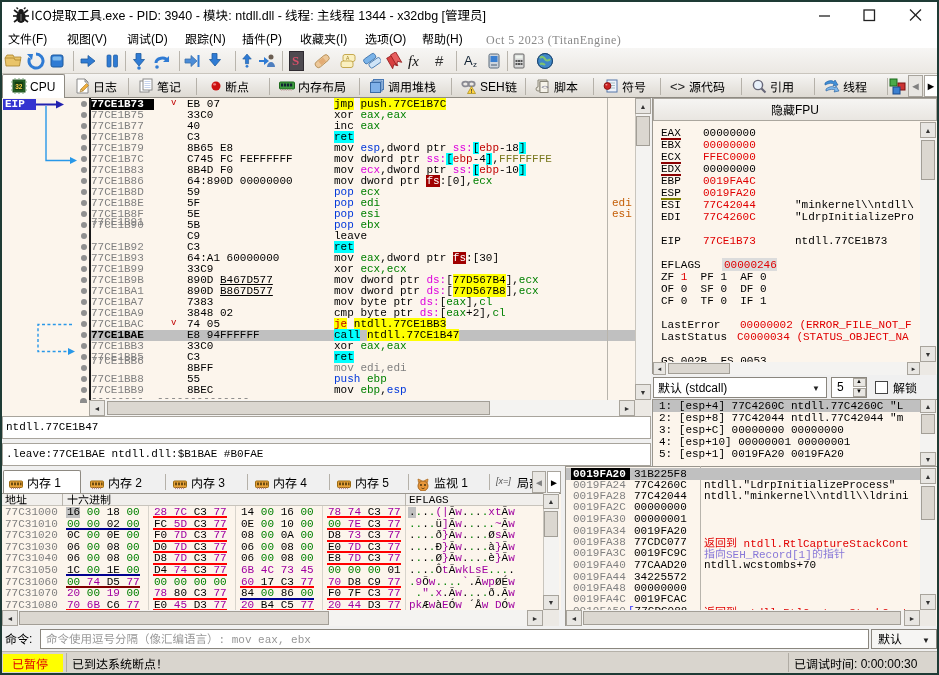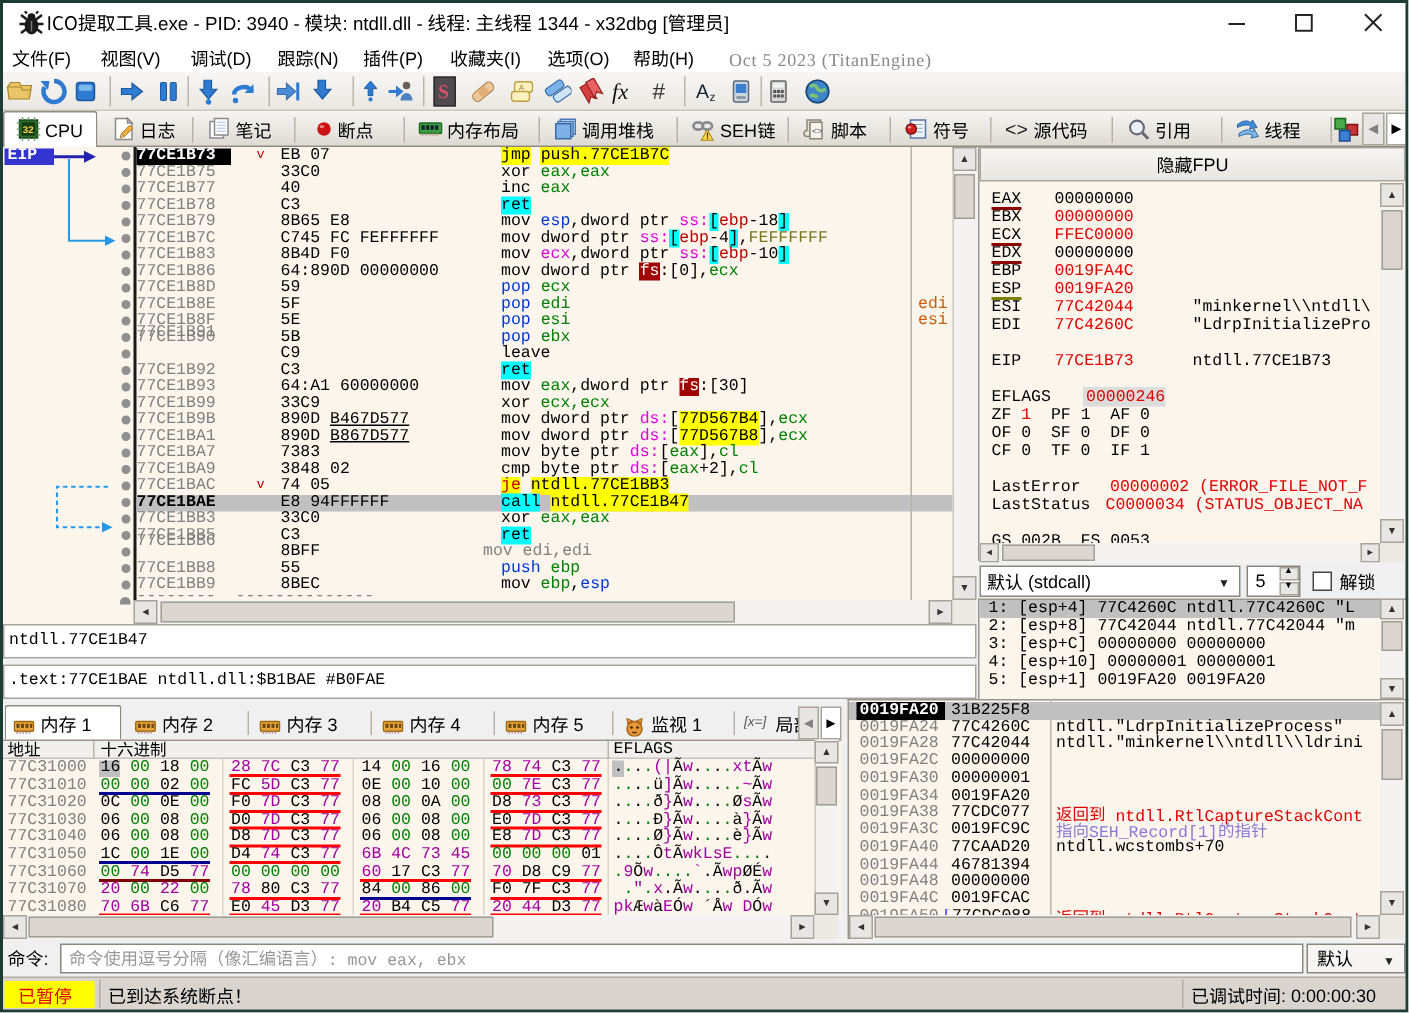--- a/index.html
+++ b/index.html
@@ -515,21 +515,21 @@
 <div class="row" style="left:187px;top:121px">40</div>
 <div class="row" style="left:334px;top:121px">inc <span class="grn">eax</span></div>
 <div class="row g" style="left:91px;top:132px">77CE1B78</div>
 <div class="row" style="left:187px;top:132px">C3</div>
 <div class="row" style="left:334px;top:132px"><span class="cb">ret</span></div>
 <div class="row g" style="left:91px;top:143px">77CE1B79</div>
 <div class="row" style="left:187px;top:143px">8B65 E8</div>
 <div class="row" style="left:334px;top:143px">mov <span class="blu">esp</span>,dword ptr <span class="mag">ss:</span><span class="cb">[</span><span class="red">ebp</span>-18<span class="cb">]</span></div>
 <div class="row g" style="left:91px;top:154px">77CE1B7C</div>
 <div class="row" style="left:187px;top:154px">C745 FC FEFFFFFF</div>
-<div class="row" style="left:334px;top:154px">mov dword ptr <span class="mag">ss:</span><span class="cb">[</span><span class="red">ebp</span>-4<span class="cb">]</span>,<span class="olv">FEFFFFFF</span></div>
+<div class="row" style="left:334px;top:154px">mov dword ptr <span class="mag">ss:</span><span class="cb">[</span><span class="red">ebp</span>-4<span class="cb">]</span>,<span class="olv">FFFFFFFE</span></div>
 <div class="row g" style="left:91px;top:165px">77CE1B83</div>
 <div class="row" style="left:187px;top:165px">8B4D F0</div>
 <div class="row" style="left:334px;top:165px">mov <span class="mag">ecx</span>,dword ptr <span class="mag">ss:</span><span class="cb">[</span><span class="red">ebp</span>-10<span class="cb">]</span></div>
 <div class="row g" style="left:91px;top:176px">77CE1B86</div>
 <div class="row" style="left:187px;top:176px">64:890D 00000000</div>
 <div class="row" style="left:334px;top:176px">mov dword ptr <span style="background:#a00000;color:#fff">fs</span>:[0],<span class="grn">ecx</span></div>
 <div class="row g" style="left:91px;top:187px">77CE1B8D</div>
 <div class="row" style="left:187px;top:187px">59</div>
 <div class="row" style="left:334px;top:187px"><span class="blu">pop</span> <span class="grn">ecx</span></div>
 <div class="row g" style="left:91px;top:198px">77CE1B8E</div>
@@ -576,21 +576,21 @@
 <div class="row" style="left:187px;top:330px">E8 94FFFFFF</div>
 <div class="row" style="left:334px;top:330px"><span class="cb">call</span> <span class="yb">ntdll.77CE1B47</span></div>
 <div class="row g" style="left:91px;top:341px">77CE1BB3</div>
 <div class="row" style="left:187px;top:341px">33C0</div>
 <div class="row" style="left:334px;top:341px">xor <span class="grn">eax,eax</span></div>
 <div class="row g" style="left:91px;top:352px">77CE1BB5</div>
 <div class="row" style="left:187px;top:352px">C3</div>
 <div class="row" style="left:334px;top:352px"><span class="cb">ret</span></div>
 <div class="row g" style="left:91px;top:356px">77CE1BB6</div>
 <div class="row" style="left:187px;top:363px">8BFF</div>
-<div class="row" style="left:322px;top:363px"><span class="g">mov edi,edi</span></div>
+<div class="row" style="left:334px;top:363px"><span class="g">mov edi,edi</span></div>
 <div class="row g" style="left:91px;top:374px">77CE1BB8</div>
 <div class="row" style="left:187px;top:374px">55</div>
 <div class="row" style="left:334px;top:374px"><span class="blu">push</span> <span class="grn">ebp</span></div>
 <div class="row g" style="left:91px;top:385px">77CE1BB9</div>
 <div class="row" style="left:187px;top:385px">8BEC</div>
 <div class="row" style="left:334px;top:385px">mov <span class="grn">ebp</span>,<span class="blu">esp</span></div>
 <div class="a" style="left:91px;top:396px;width:400px;height:4px;overflow:hidden">
     <div class="row g" style="left:0;top:-3px">--------  --------------</div>
   </div>
 <div class="a" style="left:607px;top:98px;width:1px;height:302px;background:#b8b4ac"></div>
@@ -706,21 +706,21 @@
 <div class="row" style="left:659px;top:449px">5: [esp+1] 0019FA20 0019FA20</div>
 <div class="a" style="left:920px;top:399px;width:16px;height:68px;background:#f4f3f1"></div>
 <div class="sb a" style="left:920px;top:399px;width:16px;height:14px"></div>
 <div class="a" style="left:920px;top:399px;width:16px;height:14px;font-size:7px;color:#333;display:flex;align-items:center;justify-content:center">▲</div>
 <div class="sb a" style="left:920px;top:452px;width:16px;height:14px"></div>
 <div class="a" style="left:920px;top:452px;width:16px;height:14px;font-size:7px;color:#333;display:flex;align-items:center;justify-content:center">▼</div>
 <div class="a" style="left:921px;top:414px;width:14px;height:20px;background:#dbd7d0;border:1px solid #a29e96"></div>
 <div class="a" style="left:2px;top:416px;width:649px;height:23px;background:#fff;border:1px solid #a8a49c"></div>
 <div class="row" style="left:6px;top:422px">ntdll.77CE1B47</div>
 <div class="a" style="left:2px;top:443px;width:649px;height:23px;background:#fff;border:1px solid #a8a49c"></div>
-<div class="row" style="left:6px;top:449px">.text:77CE1BAE ntdll.dll:$B1BAE #B0FAE</div>
+<div class="row" style="left:6px;top:449px">.leave:77CE1BAE ntdll.dll:$B1BAE #B0FAE</div>
 <div class="a" style="left:2px;top:470px;width:559px;height:23px;background:#f0f0f0"></div>
 <div class="a" style="left:3px;top:470px;width:78px;height:23px;background:#fff;border:1px solid #8e8a82;border-bottom:none;border-radius:2px 2px 0 0"></div>
 <svg class="a" style="left:9px;top:478px" width="14" height="13" viewBox="0 0 14 13">
     <rect x="0.5" y="3" width="13" height="6.5" rx="1" fill="#e8a33a" stroke="#9a6a10"></rect>
     <g fill="#6a4a10">
       <rect x="2" y="4.5" width="2" height="2.8"></rect>
       <rect x="5" y="4.5" width="2" height="2.8"></rect>
       <rect x="8" y="4.5" width="2" height="2.8"></rect>
       <rect x="11" y="4.5" width="1.5" height="2.8"></rect>
     </g>
@@ -915,21 +915,21 @@
 <div class="row g" style="left:5px;top:577px">77C31060</div>
 <div class="row" style="left:67px;top:577px"><span style="color:#008000">00</span> <span style="color:#a000a0">74</span> <span style="color:#000">D5</span> <span style="color:#a000a0">77</span></div>
 <div class="a" style="left:66px;top:586px;width:74px;height:1.6px;background:#800000"></div>
 <div class="row" style="left:154px;top:577px"><span style="color:#008000">00</span> <span style="color:#008000">00</span> <span style="color:#008000">00</span> <span style="color:#008000">00</span></div>
 <div class="row" style="left:241px;top:577px"><span style="color:#a000a0">60</span> <span style="color:#000">17</span> <span style="color:#000">C3</span> <span style="color:#a000a0">77</span></div>
 <div class="a" style="left:240px;top:586px;width:74px;height:1.6px;background:#ff0000"></div>
 <div class="row" style="left:328px;top:577px"><span style="color:#a000a0">70</span> <span style="color:#000">D8</span> <span style="color:#000">C9</span> <span style="color:#a000a0">77</span></div>
 <div class="a" style="left:327px;top:586px;width:74px;height:1.6px;background:#ff0000"></div>
 <div class="row" style="left:409px;top:577px"><span style="color:#008000">.</span><span style="color:#a000a0">9</span><span style="color:#000">Õ</span><span style="color:#a000a0">w</span><span style="color:#008000">.</span><span style="color:#008000">.</span><span style="color:#008000">.</span><span style="color:#008000">.</span><span style="color:#a000a0">`</span><span style="color:#000">.</span><span style="color:#000">Ã</span><span style="color:#a000a0">w</span><span style="color:#a000a0">p</span><span style="color:#000">Ø</span><span style="color:#000">É</span><span style="color:#a000a0">w</span></div>
 <div class="row g" style="left:5px;top:588px">77C31070</div>
-<div class="row" style="left:67px;top:588px"><span style="color:#a000a0">20</span> <span style="color:#008000">00</span> <span style="color:#a000a0">22</span> <span style="color:#008000">00</span></div>
+<div class="row" style="left:67px;top:588px"><span style="color:#a000a0">20</span> <span style="color:#008000">00</span> <span style="color:#a000a0">19</span> <span style="color:#008000">00</span></div>
 <div class="row" style="left:154px;top:588px"><span style="color:#a000a0">78</span> <span style="color:#000">80</span> <span style="color:#000">C3</span> <span style="color:#a000a0">77</span></div>
 <div class="a" style="left:153px;top:598px;width:74px;height:1.6px;background:#ff0000"></div>
 <div class="row" style="left:241px;top:588px"><span style="color:#000">84</span> <span style="color:#008000">00</span> <span style="color:#000">86</span> <span style="color:#008000">00</span></div>
 <div class="a" style="left:240px;top:598px;width:74px;height:1.6px;background:#000090"></div>
 <div class="row" style="left:328px;top:588px"><span style="color:#000">F0</span> <span style="color:#000">7F</span> <span style="color:#000">C3</span> <span style="color:#a000a0">77</span></div>
 <div class="a" style="left:327px;top:598px;width:74px;height:1.6px;background:#ff0000"></div>
 <div class="row" style="left:409px;top:588px"><span style="color:#a000a0"> </span><span style="color:#008000">.</span><span style="color:#a000a0">"</span><span style="color:#008000">.</span><span style="color:#a000a0">x</span><span style="color:#000">.</span><span style="color:#000">Ã</span><span style="color:#a000a0">w</span><span style="color:#000">.</span><span style="color:#008000">.</span><span style="color:#000">.</span><span style="color:#008000">.</span><span style="color:#000">ð</span><span style="color:#000">.</span><span style="color:#000">Ã</span><span style="color:#a000a0">w</span></div>
 <div class="row g" style="left:5px;top:600px">77C31080</div>
 <div class="row" style="left:67px;top:600px"><span style="color:#a000a0">70</span> <span style="color:#a000a0">6B</span> <span style="color:#000">C6</span> <span style="color:#a000a0">77</span></div>
 <div class="a" style="left:66px;top:609px;width:74px;height:1.6px;background:#ff0000"></div>
@@ -985,21 +985,21 @@
         <use href="#u5411" x="1000"></use>
       </svg>SEH_Record[1]<svg class="k " style="width:33.0px;height:11px;vertical-align:-1.4px" viewBox="0 -880 3000 1000" fill="#8878d8">
         <use href="#u7684" x="0"></use>
         <use href="#u6307" x="1000"></use>
         <use href="#u9488" x="2000"></use>
       </svg></span></div>
 <div class="row g" style="left:573px;top:560px">0019FA40</div>
 <div class="row" style="left:634px;top:560px">77CAAD20</div>
 <div class="row" style="left:704px;top:560px"><span>ntdll.wcstombs+70</span></div>
 <div class="row g" style="left:573px;top:572px">0019FA44</div>
-<div class="row" style="left:634px;top:572px">46781394</div>
+<div class="row" style="left:634px;top:572px">34225572</div>
 <div class="row g" style="left:573px;top:583px">0019FA48</div>
 <div class="row" style="left:634px;top:583px">00000000</div>
 <div class="row g" style="left:573px;top:594px">0019FA4C</div>
 <div class="row" style="left:634px;top:594px">0019FCAC</div>
 <div class="row g" style="left:573px;top:606px">0019FA50</div>
 <div class="a" style="left:628px;top:606px;width:292px;height:5px;overflow:hidden">
     <div class="row" style="left:0;top:0"><span style="color:#3030ff">[</span>77CDC088</div>
   </div>
 <div class="a" style="left:704px;top:606px;width:216px;height:5px;overflow:hidden">
     <div class="row" style="left:0;top:0"><span style="color:#e00000"><svg class="k " style="width:33.0px;height:11px;vertical-align:-1.4px" viewBox="0 -880 3000 1000" fill="#e00000">

